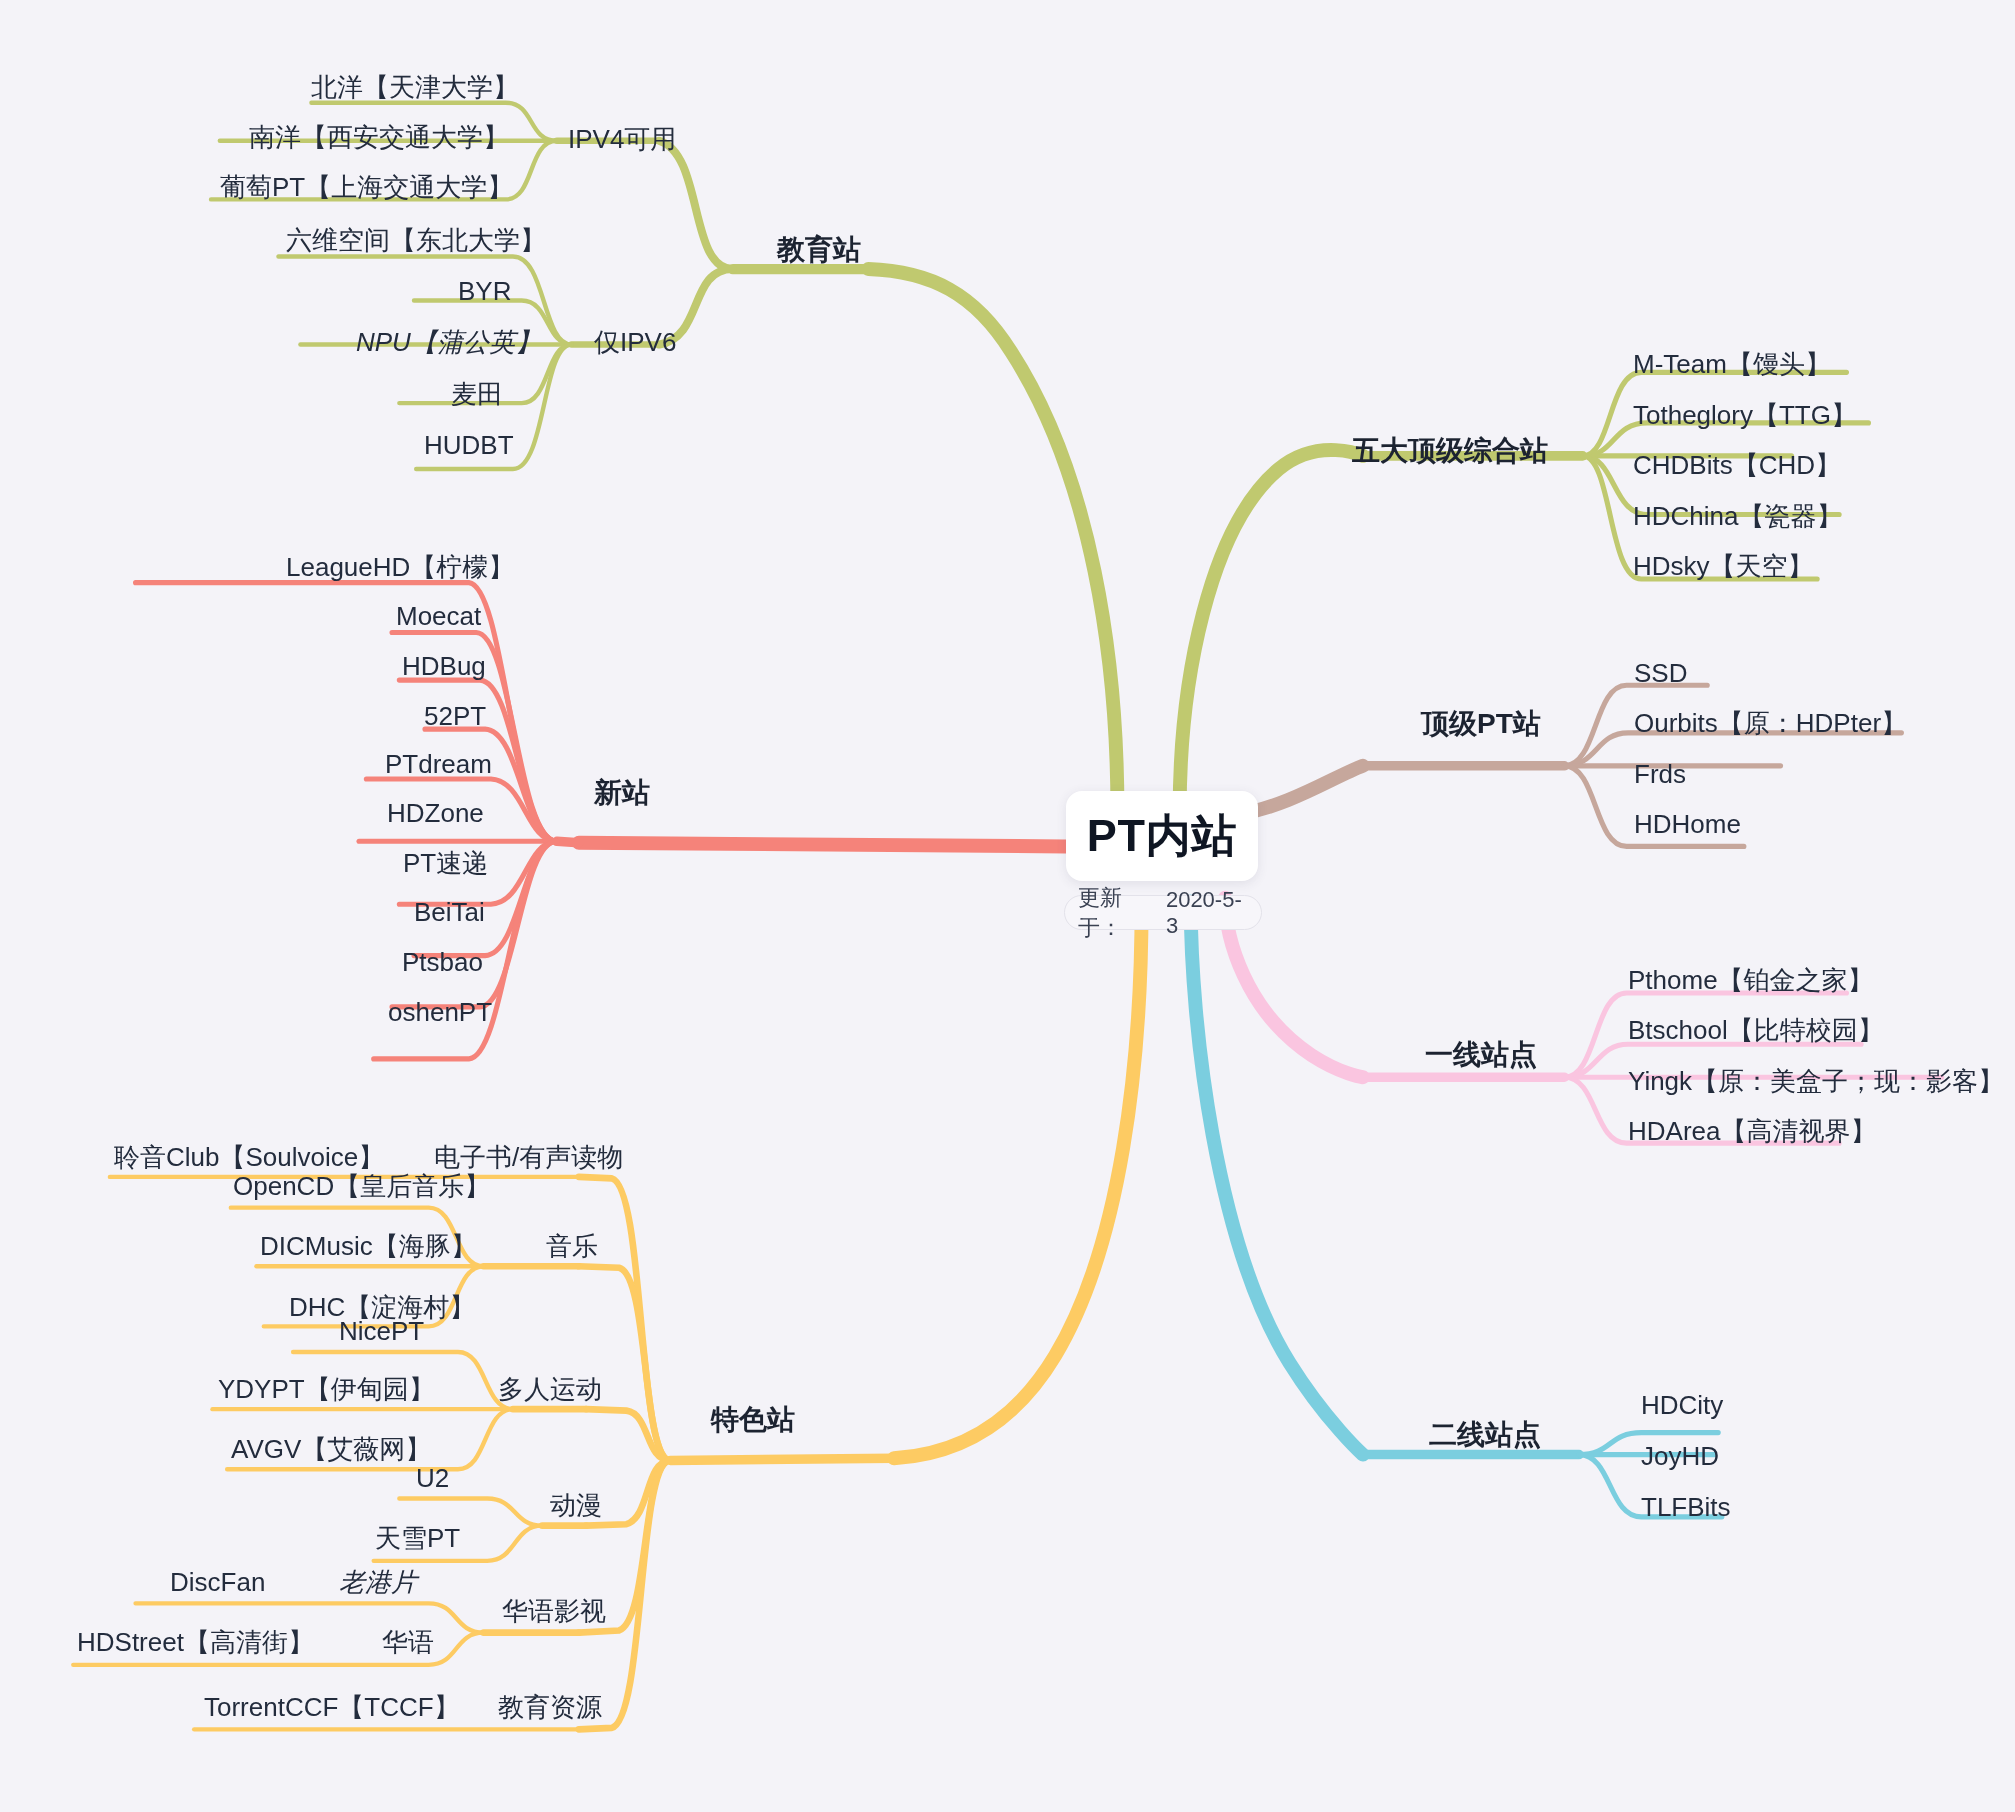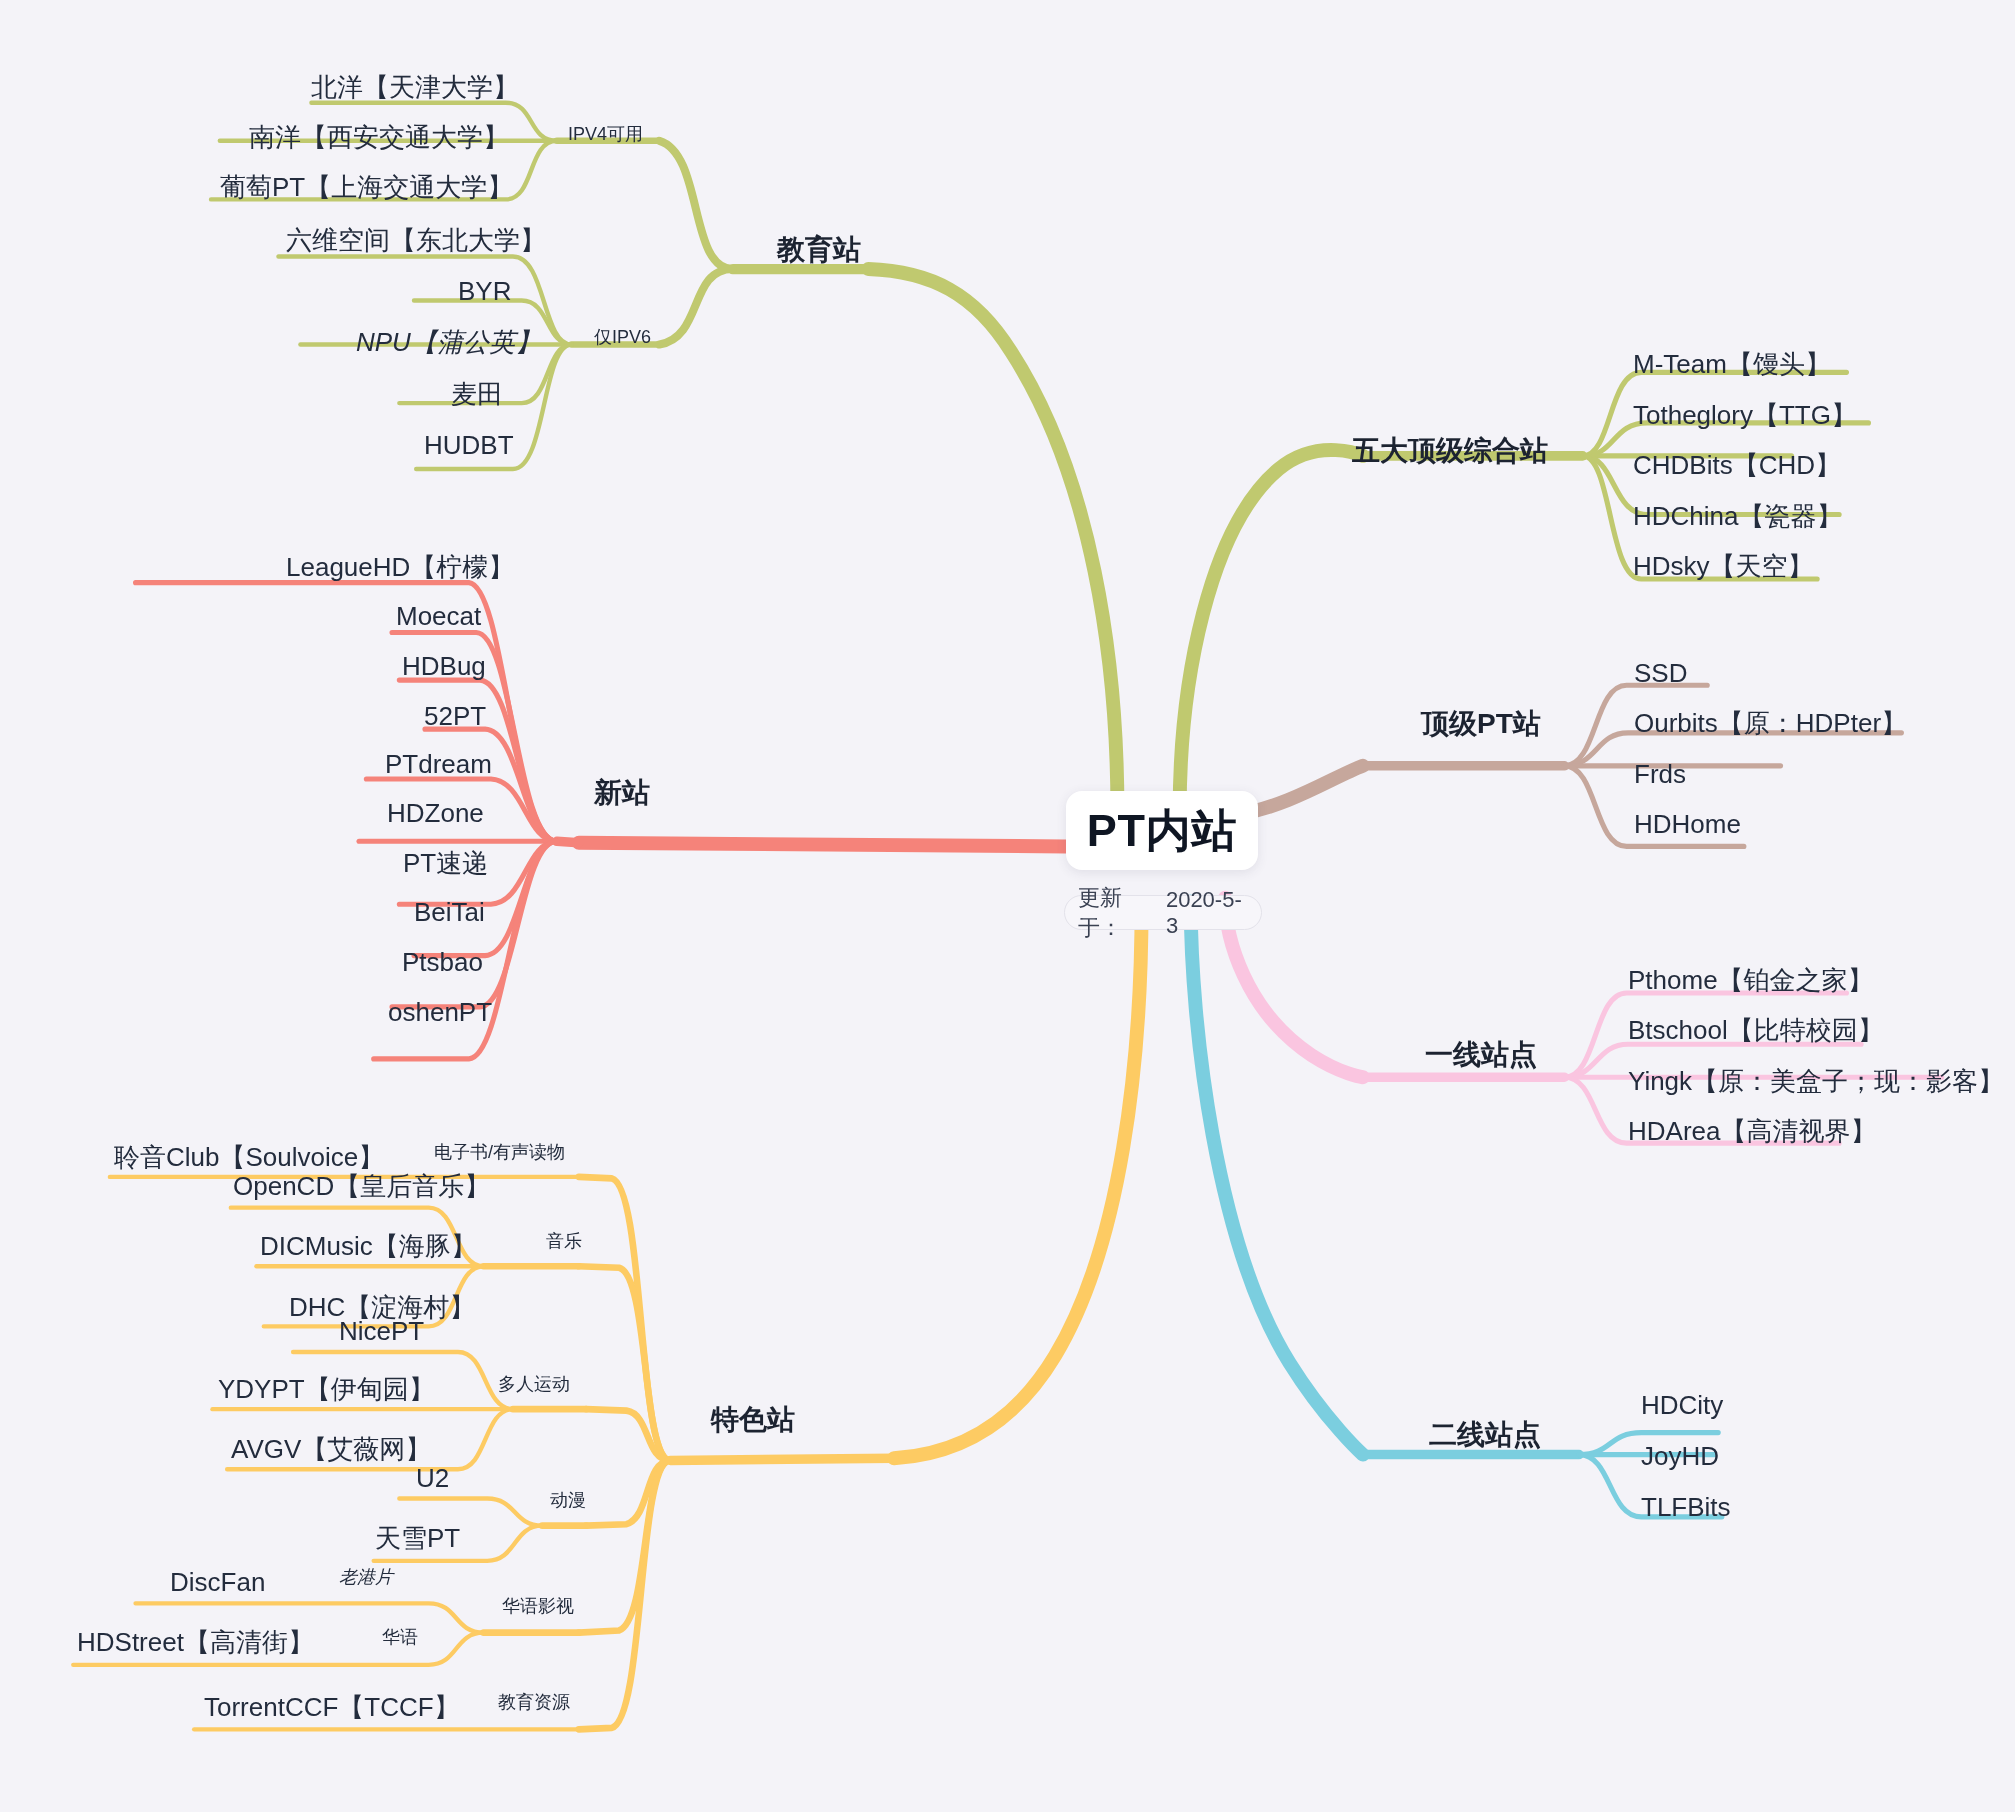--- a/index.html
+++ b/index.html
@@ -29,21 +29,21 @@
     white-space: nowrap;
     line-height: 1.1;
   }
   
   .leaf {
     font-size: 26px;
     color: #232C3D;
   }
   
   .mid {
-    font-size: 18px;
+    font-size: 26px;
     color: #232C3D;
   }
   
   .branch {
     font-size: 28px;
     font-weight: bold;
     color: #1C2331;
   }
   .center-node {
     position: absolute;
@@ -176,21 +176,21 @@
       <path d="M660,2228 C620,2228 625,2188 585,2188 L185,2188" stroke="#FDCB63" stroke-width="6"></path>
 
       <path d="M660,2228 C620,2228 625,2272 585,2272 L100,2272" stroke="#FDCB63" stroke-width="6"></path>
 
       <path d="M915,1993 C870,1993 880,2345 835,2358 L790,2360" stroke="#FDCB63" stroke-width="9"></path>
       <path d="M790,2360 L265,2360" stroke="#FDCB63" stroke-width="6"></path>
 
     </g>
   </svg>
 
-  <div class="center-node" style="left:1066px; top:791px; width:192px; height:79px;">
+  <div class="center-node" style="left:1066px; top:791px; width:192px; height:90px;">
     <span>PT内站</span>
   </div>
   <div class="updated-pill" style="left:1064px; top:895px; width:198px; height:35px;">
     <span class="lbl">更新于：</span>
     <span>2020-5-3</span>
   </div>
 
   <div class="node branch" style="left:777px; top:218px;margin-top:17px;">教育站</div>
 
   <div class="node mid" style="left:568px; top:125px;">IPV4可用</div>

